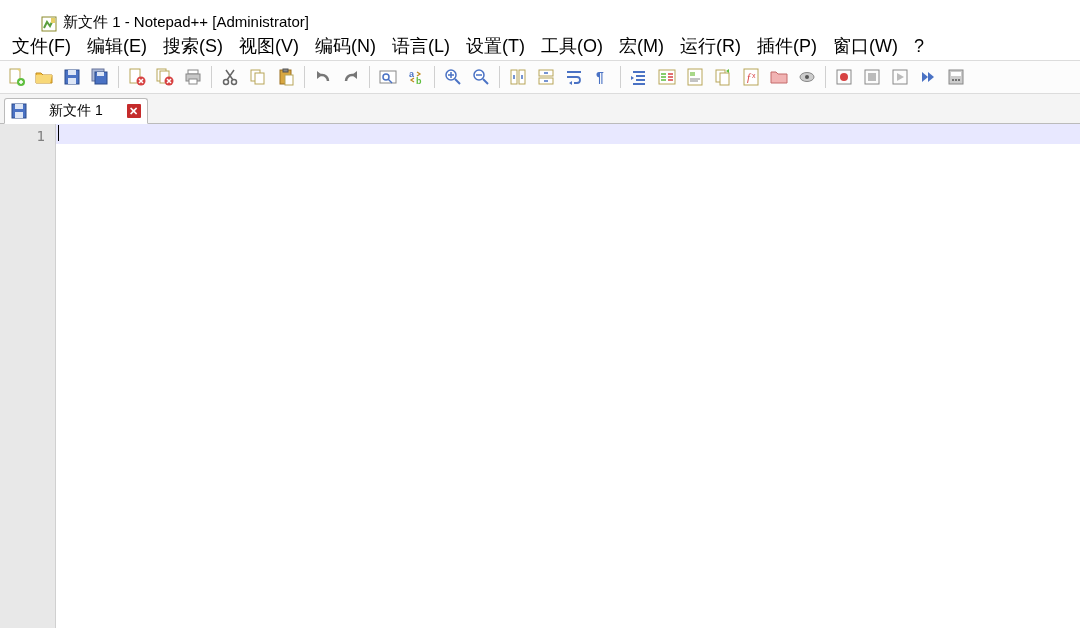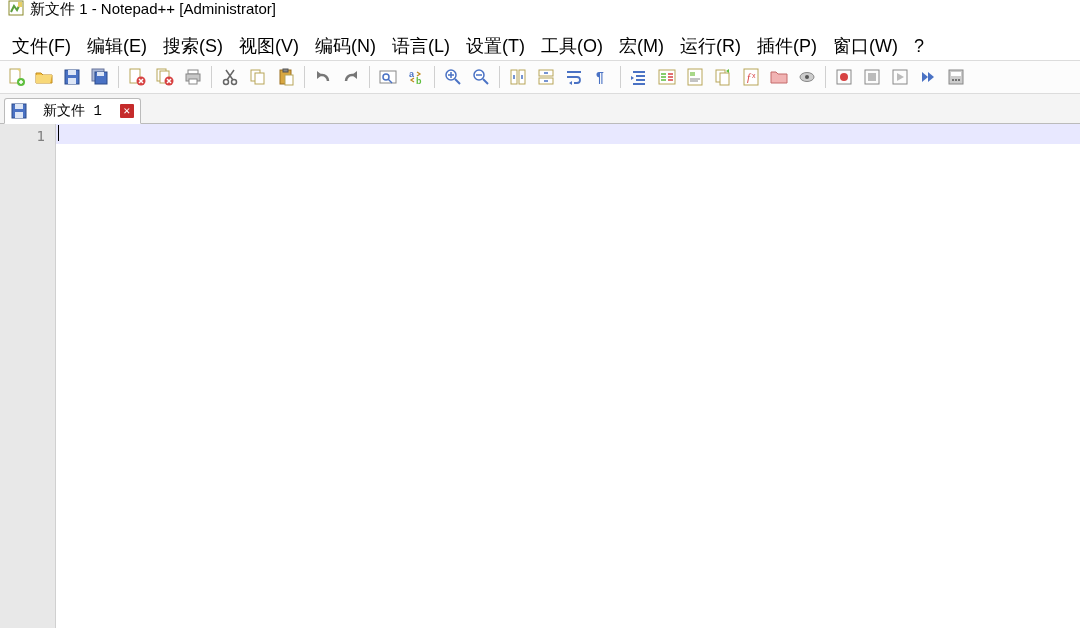--- a/index.html
+++ b/index.html
@@ -8,25 +8,26 @@
       font-size: 14px;
       background: #fff;
       width: 1080px;
       height: 628px;
       overflow: hidden;
       user-select: none;
     }
     .titlebar {
       height: 32px;
       display: flex;
-      align-items: flex-start;
+      align-items: flex-end;
       padding-left: 8px;
       background: #fff;
       font-size: 15px;
       color: #000;
+      margin-left: 33px;
     }
     .titlebar .app-icon {
       width: 16px;
       height: 16px;
       margin-right: 6px;
       display: inline-flex;
     }
     .menubar {
       height: 28px;
       display: flex;
@@ -79,22 +80,21 @@
       height: 26px;
       padding: 0 6px;
       background: #fff;
       border: 1px solid #bbb;
       border-bottom: 1px solid #fff;
       border-top-left-radius: 3px;
       border-top-right-radius: 3px;
       position: relative;
       top: 1px;
       font-size: 14px;
-      gap: 16px;
-      font-family: Liberation Mono, monospace;
+      gap: 22px;
     }
     .tab .disk-icon { width: 16px; height: 16px; }
     .tab .close-icon {
       width: 14px;
       height: 14px;
       background: #c52b2b;
       color: #fff;
       font-size: 11px;
       line-height: 14px;
       text-align: center;

